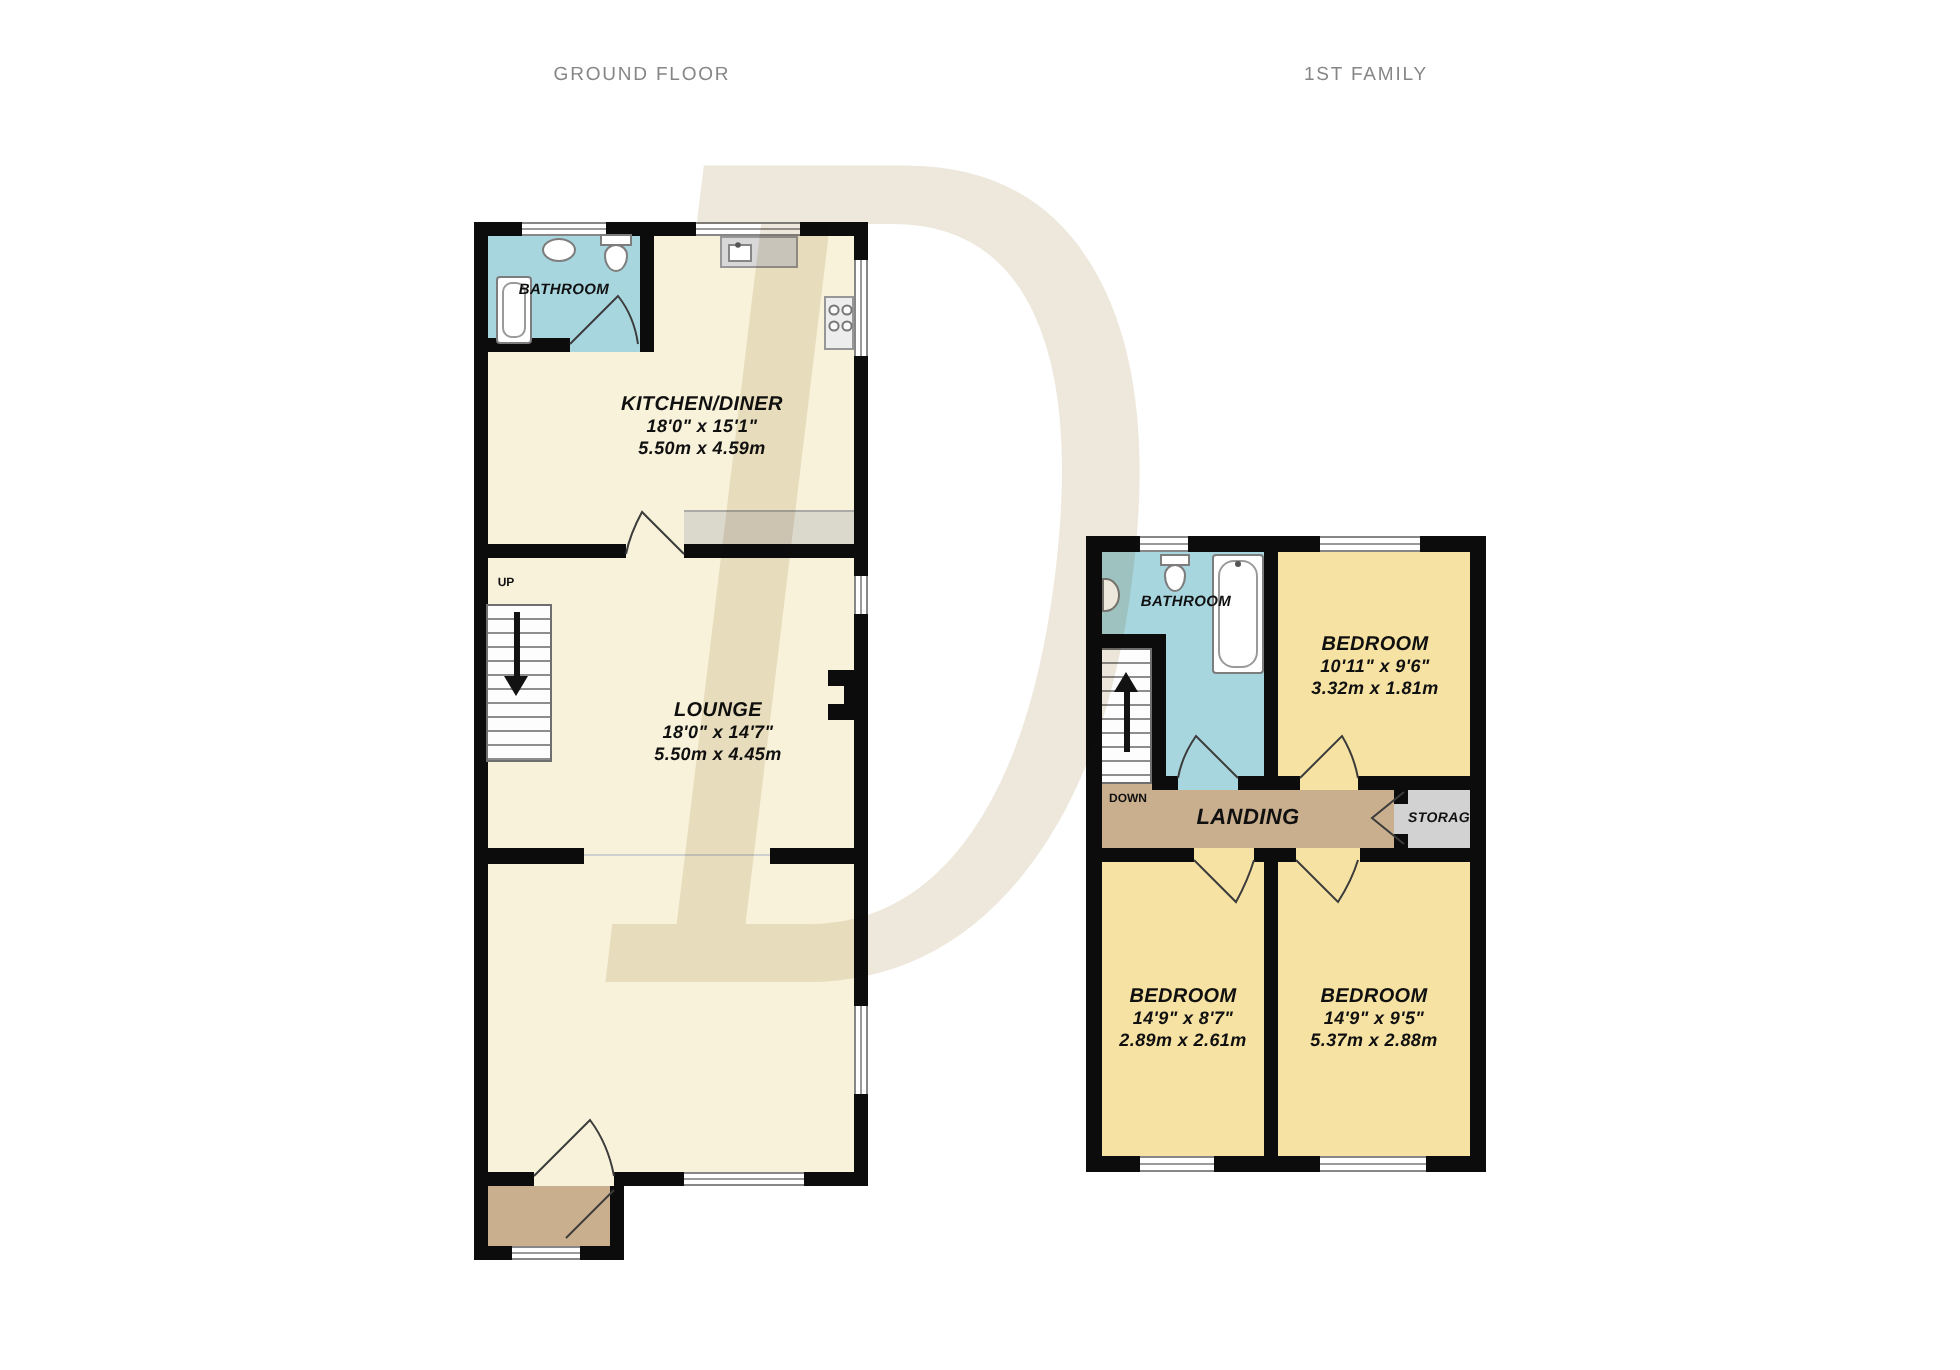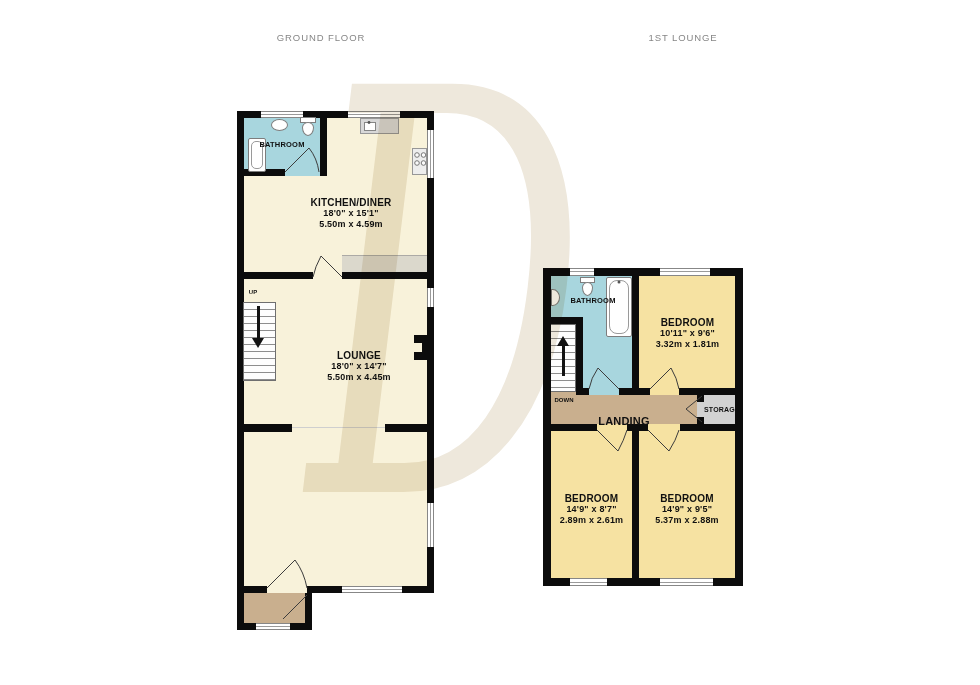--- a/index.html
+++ b/index.html
@@ -13,21 +13,21 @@
   .fill-tan{background:var(--landing_tan,#c9af8e);}
   .fill-grey{background:var(--storage_grey,#d2d2d2);}
   .win-h{background-color:#fff;border-top:1px solid #878787;border-bottom:1px solid #878787;
          background-image:linear-gradient(to bottom,transparent calc(50% - .5px),#9a9a9a calc(50% - .5px),#9a9a9a calc(50% + .5px),transparent calc(50% + .5px));}
   .win-v{background-color:#fff;border-left:1px solid #878787;border-right:1px solid #878787;
          background-image:linear-gradient(to right,transparent calc(50% - .5px),#9a9a9a calc(50% - .5px),#9a9a9a calc(50% + .5px),transparent calc(50% + .5px));}
   .stairs{background:repeating-linear-gradient(to bottom,#fdfdfd 0 6px,#8d8d8d 6px 7px);
           border:1px solid #6f6f6f;}
   .fixture{position:absolute;box-sizing:border-box;background:#fff;border:1px solid #7d7d7d;}
   .room-label{position:absolute;text-align:center;color:var(--label_black,#101010);font-weight:bold;
-              line-height:11px;letter-spacing:.2px;}
+              line-height:11px;letter-spacing:.2px;font-style:italic;}
   .room-name{font-size:10px;white-space:nowrap;}
   .room-dim{font-size:9px;white-space:nowrap;}
   .mini-label{position:absolute;font-weight:bold;color:var(--label_black,#101010);text-align:center;}
   .floor-title{position:absolute;color:var(--title_grey,#868686);font-size:9.5px;letter-spacing:.9px;
                text-align:center;}
   .arrow-shaft{position:absolute;background:#121212;}
   .arrow-head-down{position:absolute;width:0;height:0;border-left:6px solid transparent;
                    border-right:6px solid transparent;border-top:10px solid #121212;}
   .arrow-head-up{position:absolute;width:0;height:0;border-left:6px solid transparent;
                  border-right:6px solid transparent;border-bottom:10px solid #121212;}
@@ -37,21 +37,21 @@
              font-style:italic;font-size:560px;line-height:480px;color:var(--watermark_beige,#eee8dc);
              transform:scaleX(.62);transform-origin:left top;mix-blend-mode:multiply;
              pointer-events:none;z-index:6;}
 </style>
 </head>
 <body>
 
 <div id="canvas">
 
   <div class="floor-title" style="left:236px;top:32px;width:170px;">GROUND FLOOR</div>
-  <div class="floor-title" style="left:598px;top:32px;width:170px;">1ST LOUNGE</div>
+  <div class="floor-title" style="left:598px;top:32px;width:170px;">1ST FAMILY</div>
 
   <div class="abs" style="left:237px;top:111px;width:197px;height:519px;">
 
     <div class="abs fill-cream" style="left:7px;top:7px;width:183px;height:468px;"></div>
     <div class="abs fill-blue" style="left:7px;top:7px;width:76px;height:51px;"></div>
     <div class="abs fill-tan" style="left:7px;top:482px;width:61px;height:30px;"></div>
 
     <div class="abs" style="left:105px;top:144px;width:85px;height:17px;background:rgba(190,190,190,.5);border-top:1px solid rgba(140,140,140,.6);"></div>
     <div class="abs" style="left:123px;top:7px;width:39px;height:16px;background:#d8d8d8;border:1px solid #979797;">
       <div class="abs" style="left:3px;top:3px;width:12px;height:9px;background:#fff;border:1px solid #868686;"></div>
@@ -192,21 +192,21 @@
 
     <div class="room-label" style="left:10px;top:27px;width:80px;">
       <div class="room-name" style="font-size:7.5px;">BATHROOM</div>
     </div>
     <div class="room-label" style="left:97px;top:49px;width:95px;">
       <div class="room-name">BEDROOM</div>
       <div class="room-dim">10'11" x 9'6"</div>
       <div class="room-dim">3.32m x 1.81m</div>
     </div>
     <div class="room-label" style="left:8px;top:136px;width:146px;">
-      <div class="room-name" style="font-size:11px;margin-top:12px;">LANDING</div>
+      <div class="room-name" style="font-size:11px;">LANDING</div>
     </div>
     <div class="room-label" style="left:161px;top:136px;width:31px;overflow:hidden;text-align:left;">
       <div class="room-name" style="font-size:7px;">STORAGE</div>
     </div>
     <div class="room-label" style="left:8px;top:225px;width:81px;">
       <div class="room-name">BEDROOM</div>
       <div class="room-dim">14'9" x 8'7"</div>
       <div class="room-dim">2.89m x 2.61m</div>
     </div>
     <div class="room-label" style="left:96px;top:225px;width:96px;">

